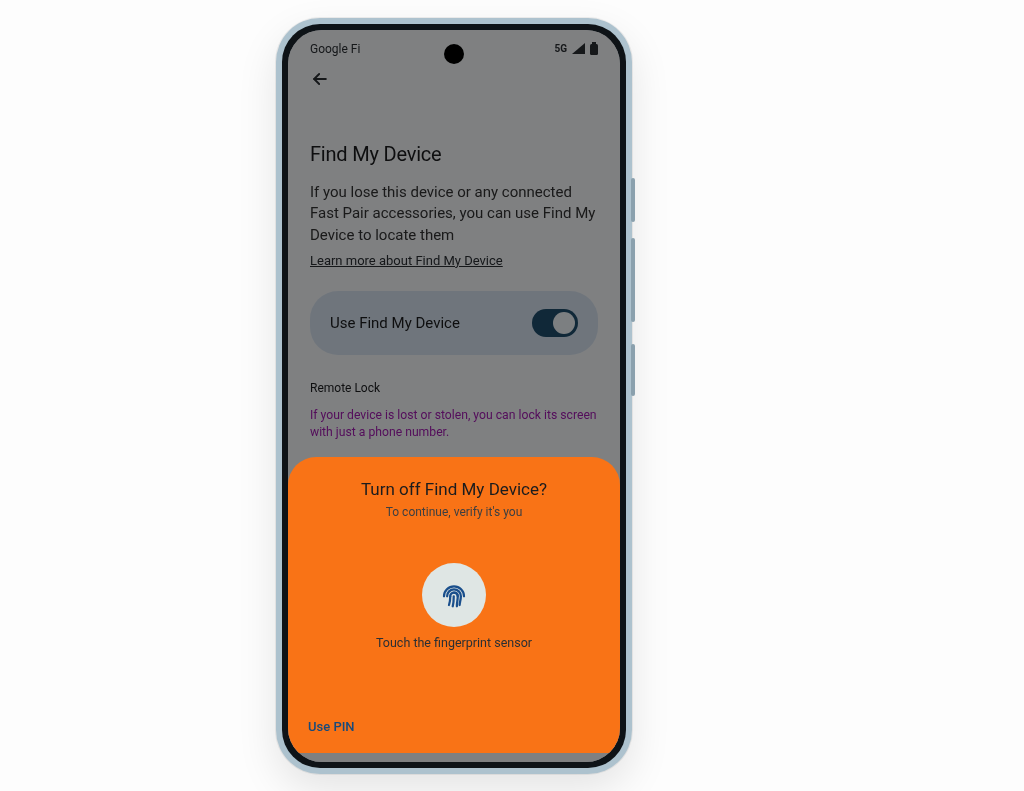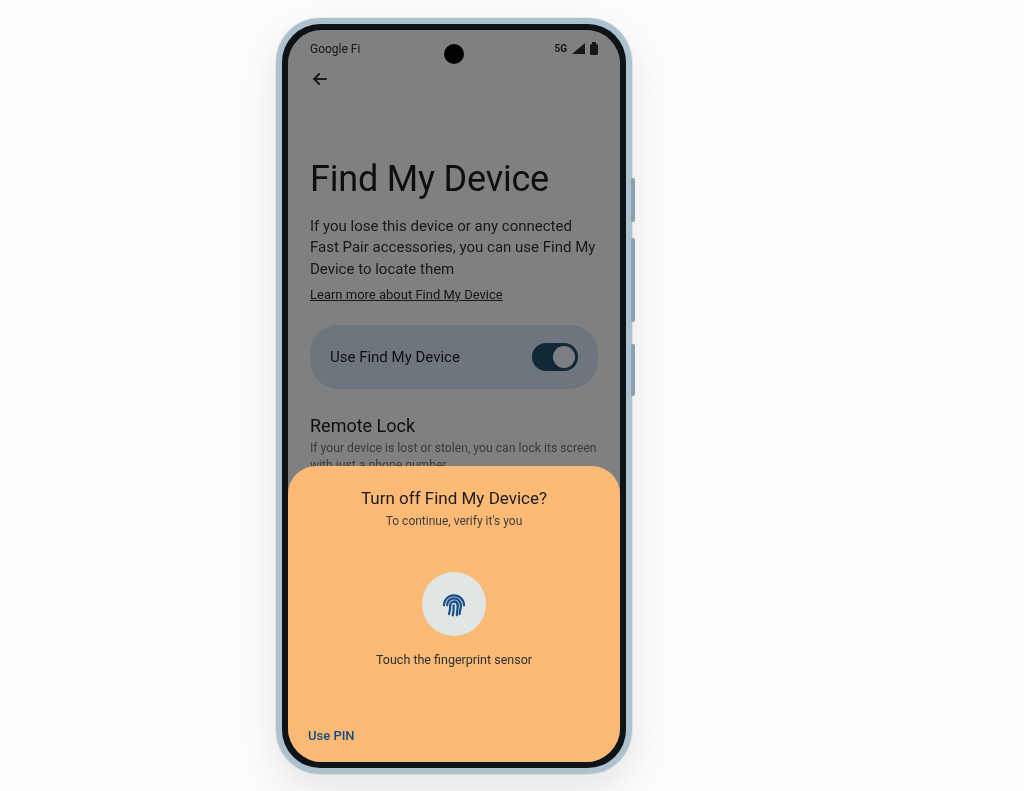--- a/index.html
+++ b/index.html
@@ -45,52 +45,52 @@
     height: 34px; display: flex; align-items: center; justify-content: space-between;
     font-size: 12px; color: #2b2f33; padding-top: 4px;
   }
   .status-right { display: flex; gap: 5px; align-items: center; font-size: 10px; font-weight:700; }
   .status-right svg { display:block; }
 
   .punch-hole { position: absolute; top: 14px; left: 50%; transform: translateX(-50%); width: 20px; height: 20px; background: #000; border-radius: 50%; }
 
   .back-row { height: 34px; display: flex; align-items: center; }
 
-  .title { font-size: 36px; font-weight: 400; margin-top: 60px; letter-spacing: -0.2px;}
+  .title { font-size: 20px; font-weight: 400; margin-top: 44px; letter-spacing: -0.2px;}
   .desc { font-size: 15px; line-height: 1.45; margin-top: 16px; color: #333; }
   .learn { display:inline-block; font-size: 13px; margin-top: 6px; text-decoration: underline; color:#2b2f33; }
 
   .toggle-card {
     margin-top: 22px; background: #d5e1ee; border-radius: 28px;
     height: 64px; display: flex; align-items: center; justify-content: space-between;
     padding: 0 20px; font-size: 15px;
   }
   .switch {
     width: 46px; height: 28px; background: #1f4d6b; border-radius: 14px; position: relative;
   }
   .switch .knob { position:absolute; right:3px; top:3px; width:22px; height:22px; background:#eef3f7; border-radius:50%; }
 
-  .section-title { font-size: 18px; margin-top: 26px; color:#1b1c1e; }
-  .section-desc { font-size: 12.2px; line-height:1.4; margin-top: 4px; color:#737373; }
+  .section-title { font-size: 12px; margin-top: 26px; color:#1b1c1e; }
+  .section-desc { font-size: 12.2px; line-height:1.4; margin-top: 12px; color:#a21caf; }
 
   .dim-overlay { position:absolute; inset:0; background: rgba(0,0,0,0.48); }
 
   
   .sheet {
-    position: absolute; left:0; right:0; bottom:0;
-    background: #fdba74;
+    position: absolute; left:0; right:0; bottom:9px;
+    background: #f97316;
     border-top-left-radius: 28px; border-top-right-radius: 28px;
     padding: 22px 20px 18px 20px;
     height: 296px;
     display:flex; flex-direction:column; align-items:center;
   }
   .sheet-title { font-size: 17px; color:#1b1c1e; font-weight:400; }
   .sheet-sub { font-size: 12px; color:#3c3f42; margin-top: 6px; }
 
-  .fp-wrap { margin-top: 44px; display:flex; flex-direction:column; align-items:center; gap:16px; }
+  .fp-wrap { margin-top: 44px; display:flex; flex-direction:column; align-items:center; gap:8px; }
   .fp-circle { width: 64px; height: 64px; border-radius:50%; background:#dfe6e4; display:flex; align-items:center; justify-content:center; }
   .fp-caption { font-size: 12.5px; color:#2b2f33; }
 
   .sheet-footer { margin-top:auto; align-self:flex-start; }
   .use-pin { font-size: 13px; color:#174a7c; font-weight:500; }
 </style>
 </head>
 <body>
 
 <div class="stage">

